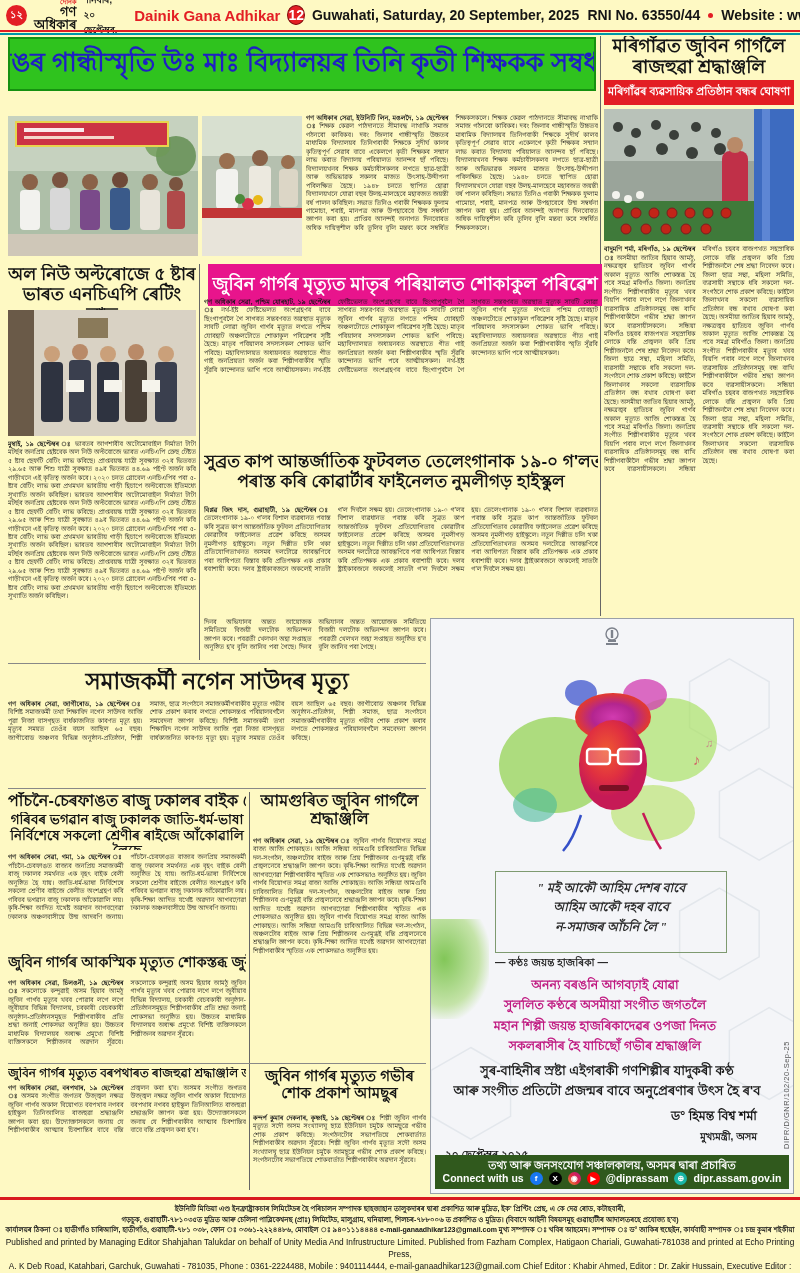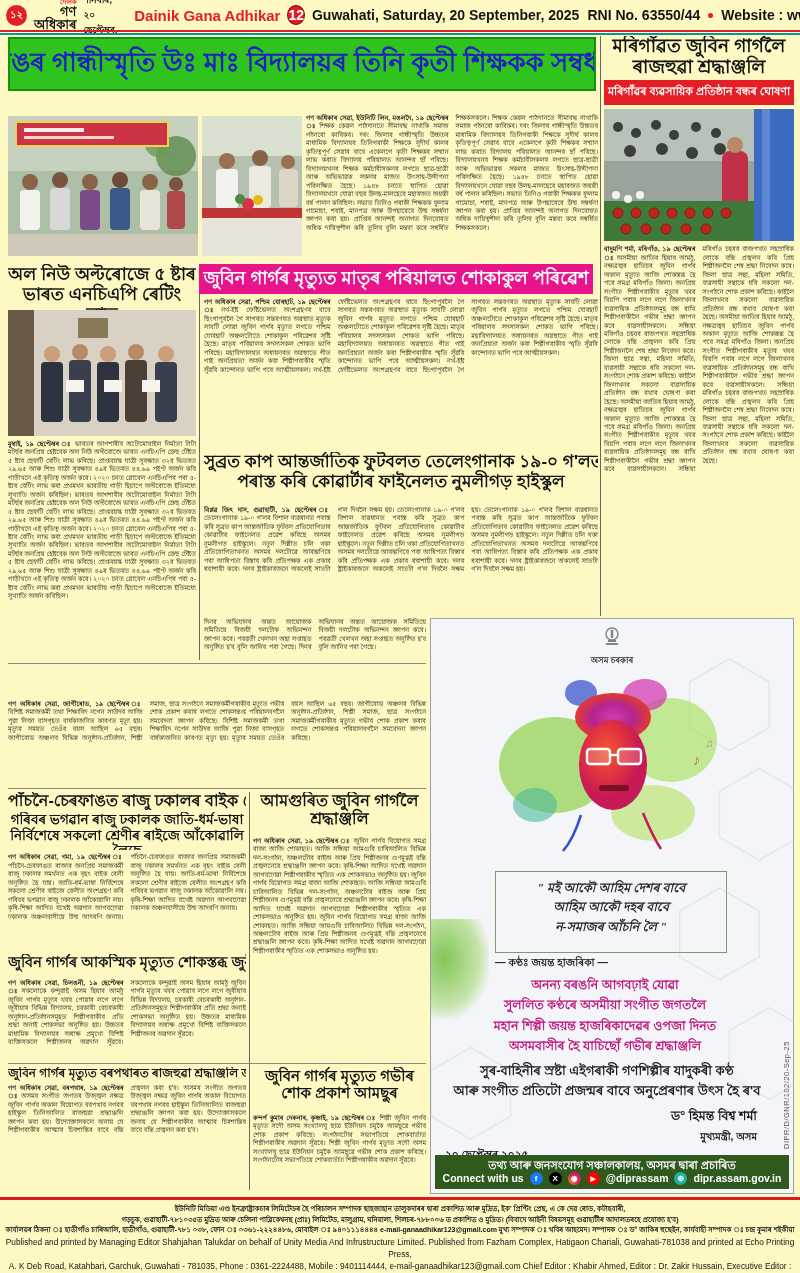--- a/index.html
+++ b/index.html
@@ -32,21 +32,21 @@
   .rc-sub{margin-top:3px;background:#e31e24;color:#fff;font-weight:bold;font-size:11px;text-align:center;
           padding:3px 2px;white-space:nowrap;overflow:hidden;}
   .vrule{position:absolute;width:1px;background:#666;}
   .hrule{position:absolute;height:1px;background:#888;}
   .photo{display:block;background:#ccc;}
   .body-txt{font-size:6.4px;line-height:1.32;text-align:justify;overflow:hidden;word-break:break-word;}
   .byline{font-weight:bold;}
   .cols2{column-count:2;column-gap:7px;}
   .cols3{column-count:3;column-gap:7px;}
   .blk-head{font-weight:bold;text-align:center;line-height:1.15;overflow:hidden;}
-  .pink-head{position:absolute;left:199px;top:264px;width:394px;height:30px;background:#e8148c;color:#fff;
+  .pink-head{position:absolute;left:208px;top:264px;width:394px;height:42px;background:#e8148c;color:#fff;
              font-weight:bold;font-size:18px;display:flex;align-items:center;justify-content:center;
              white-space:nowrap;overflow:hidden;}
   
   .ad{position:absolute;left:430px;top:618px;width:364px;height:576px;background:#f4f5f8;
       border:1px solid #9aa0a8;box-sizing:border-box;overflow:hidden;}
   .ad-hex{position:absolute;left:0;top:0;width:100%;height:100%;}
   .ad-emblem{position:absolute;left:0;top:8px;width:100%;text-align:center;}
   .ad-emblem .lbl{font-size:8.5px;font-weight:bold;color:#333;margin-top:1px;}
   .ad-portrait{position:absolute;left:62px;top:46px;width:240px;height:200px;}
   .ad-quote{position:absolute;left:64px;top:252px;width:232px;height:82px;border:1px solid #7e9a70;
@@ -245,20 +245,21 @@
   </div>
   <div class="body-txt cols3" style="position:absolute;left:204px;top:506px;width:394px;height:108px;">
     <span class="byline">বিপ্লৱ জিৎ দাস, গুৱাহাটী, ১৯ ছেপ্টেম্বৰ ঃ</span>
     <span>তেলেংগানাক ১৯-০ গ'লৰ বিশাল ব্যৱধানত পৰাস্ত কৰি সুব্ৰত কাপ আন্তৰ্জাতিক ফুটবল প্ৰতিযোগিতাৰ কোৱাৰ্টাৰ ফাইনেলত প্ৰৱেশ কৰিছে অসমৰ নুমলীগড় হাইস্কুলে। নতুন দিল্লীত চলি থকা প্ৰতিযোগিতাখনত অসমৰ দলটোৱে আৰম্ভণিৰে পৰা আধিপত্য বিস্তাৰ কৰি প্ৰতিপক্ষক এক প্ৰকাৰ ধৰাশায়ী কৰে। দলৰ ষ্ট্ৰাইকাৰজনে অকলেই সাতটা গ'ল দিবলৈ সক্ষম হয়। তেলেংগানাক ১৯-০ গ'লৰ বিশাল ব্যৱধানত পৰাস্ত কৰি সুব্ৰত কাপ আন্তৰ্জাতিক ফুটবল প্ৰতিযোগিতাৰ কোৱাৰ্টাৰ ফাইনেলত প্ৰৱেশ কৰিছে অসমৰ নুমলীগড় হাইস্কুলে। নতুন দিল্লীত চলি থকা প্ৰতিযোগিতাখনত অসমৰ দলটোৱে আৰম্ভণিৰে পৰা আধিপত্য বিস্তাৰ কৰি প্ৰতিপক্ষক এক প্ৰকাৰ ধৰাশায়ী কৰে। দলৰ ষ্ট্ৰাইকাৰজনে অকলেই সাতটা গ'ল দিবলৈ সক্ষম হয়। তেলেংগানাক ১৯-০ গ'লৰ বিশাল ব্যৱধানত পৰাস্ত কৰি সুব্ৰত কাপ আন্তৰ্জাতিক ফুটবল প্ৰতিযোগিতাৰ কোৱাৰ্টাৰ ফাইনেলত প্ৰৱেশ কৰিছে অসমৰ নুমলীগড় হাইস্কুলে। নতুন দিল্লীত চলি থকা প্ৰতিযোগিতাখনত অসমৰ দলটোৱে আৰম্ভণিৰে পৰা আধিপত্য বিস্তাৰ কৰি প্ৰতিপক্ষক এক প্ৰকাৰ ধৰাশায়ী কৰে। দলৰ ষ্ট্ৰাইকাৰজনে অকলেই সাতটা গ'ল দিবলৈ সক্ষম হয়।</span>
   </div>
   <div class="body-txt cols2" style="position:absolute;left:204px;top:618px;width:222px;height:44px;">
     <span>দিনৰ অভিযানৰ অন্তত আয়োজক সমিতিয়ে বিজয়ী দলটোক অভিনন্দন জ্ঞাপন কৰে। পৰৱৰ্তী খেলখন অহা সপ্তাহত অনুষ্ঠিত হ'ব বুলি জানিব পৰা গৈছে। দিনৰ অভিযানৰ অন্তত আয়োজক সমিতিয়ে বিজয়ী দলটোক অভিনন্দন জ্ঞাপন কৰে। পৰৱৰ্তী খেলখন অহা সপ্তাহত অনুষ্ঠিত হ'ব বুলি জানিব পৰা গৈছে।</span>
   </div>
 
   <div class="hrule" style="left:8px;top:663px;width:418px;"></div>
+  <div class="blk-head" style="position:absolute;left:8px;top:668px;width:418px;font-size:23px;white-space:nowrap;">সমাজকৰ্মী নগেন সাউদৰ মৃত্যু</div>
   <div class="body-txt cols3" style="position:absolute;left:8px;top:700px;width:418px;height:84px;">
     <span class="byline">গণ অধিকাৰ সেৱা, জাগীৰোড, ১৯ ছেপ্টেম্বৰ ঃ</span>
     <span>বিশিষ্ট সমাজকৰ্মী তথা শিক্ষাবিদ নগেন সাউদৰ আজি পুৱা নিজা বাসগৃহত বাৰ্ধক্যজনিত কাৰণত মৃত্যু হয়। মৃত্যুৰ সময়ত তেওঁৰ বয়স আছিল ৬৫ বছৰ। জাগীৰোড অঞ্চলৰ বিভিন্ন অনুষ্ঠান-প্ৰতিষ্ঠান, শিল্পী সমাজ, ছাত্ৰ সংগঠনে সমাজকৰ্মীগৰাকীৰ মৃত্যুত গভীৰ শোক প্ৰকাশ কৰাৰ লগতে শোকসন্তপ্ত পৰিয়ালবৰ্গলৈ সমবেদনা জ্ঞাপন কৰিছে। বিশিষ্ট সমাজকৰ্মী তথা শিক্ষাবিদ নগেন সাউদৰ আজি পুৱা নিজা বাসগৃহত বাৰ্ধক্যজনিত কাৰণত মৃত্যু হয়। মৃত্যুৰ সময়ত তেওঁৰ বয়স আছিল ৬৫ বছৰ। জাগীৰোড অঞ্চলৰ বিভিন্ন অনুষ্ঠান-প্ৰতিষ্ঠান, শিল্পী সমাজ, ছাত্ৰ সংগঠনে সমাজকৰ্মীগৰাকীৰ মৃত্যুত গভীৰ শোক প্ৰকাশ কৰাৰ লগতে শোকসন্তপ্ত পৰিয়ালবৰ্গলৈ সমবেদনা জ্ঞাপন কৰিছে।</span>
   </div>
   <div class="hrule" style="left:8px;top:788px;width:418px;"></div>
 
   <div style="position:absolute;left:8px;top:792px;width:238px;height:160px;overflow:hidden;">
     <div class="blk-head" style="font-size:16px;white-space:nowrap;">পাঁচনৈ-চেৰফাঙত ৰাজু ঢকালৰ বাইক ৰেলী</div>
     <div class="blk-head" style="font-size:13.5px;margin-top:2px;height:38px;">গৰিবৰ ভগৱান ৰাজু ঢকালক জাতি-ধৰ্ম-ভাষা নিৰ্বিশেষে সকলো শ্ৰেণীৰ ৰাইজে আঁকোৱালি লৈছে</div>
     <div class="body-txt cols2" style="margin-top:3px;height:94px;">
@@ -312,21 +313,20 @@
       </g>
     </svg>
     <div class="splash"></div>
     <div class="ad-emblem">
       <svg width="20" height="22" viewBox="0 0 20 22">
         <circle cx="10" cy="7" r="6" fill="none" stroke="#7d828c" stroke-width="1.4"></circle>
         <rect x="6" y="13" width="8" height="2" fill="#7d828c"></rect>
           <rect x="4" y="16" width="12" height="2" fill="#7d828c"></rect>
         <rect x="8.8" y="3" width="2.4" height="8" fill="#7d828c"></rect>
       </svg>
-      <div class="lbl">অসম চৰকাৰ</div>
     </div>
     <svg class="ad-portrait" viewBox="0 0 240 200">
       <defs>
         <radialGradient id="gf" cx="40%" cy="35%">
             <stop offset="0%" stop-color="#f05a32"></stop>
             <stop offset="60%" stop-color="#e03040"></stop>
             <stop offset="100%" stop-color="#c61a56"></stop>
           </radialGradient>
         <radialGradient id="gh" cx="50%" cy="50%">
             <stop offset="0%" stop-color="#d23bb0"></stop>
@@ -354,21 +354,21 @@
     <div class="ad-quote">
       <div>" মই আকৌ আহিম দেশৰ বাবে</div>
       <div>আহিম আকৌ দহৰ বাবে</div>
       <div>ন-সমাজৰ আঁচনি লৈ "</div>
     </div>
     <div class="ad-attrib">— কণ্ঠঃ জয়ন্ত হাজৰিকা —</div>
     <div class="ad-magenta">
       <div>অনন্য বৰঙনি আগবঢ়াই যোৱা</div>
       <div>সুললিত কণ্ঠৰে অসমীয়া সংগীত জগতলৈ</div>
       <div>মহান শিল্পী জয়ন্ত হাজৰিকাদেৱৰ ওপজা দিনত</div>
-      <div>অসমবাসীৰ হৈ যাচিছোঁ গভীৰ শ্ৰদ্ধাঞ্জলি</div>
+      <div>সকলৰাসীৰ হৈ যাচিছোঁ গভীৰ শ্ৰদ্ধাঞ্জলি</div>
     </div>
     <div class="ad-black">
       <div>সুৰ-বাহিনীৰ স্ৰষ্টা এইগৰাকী গণশিল্পীৰ যাদুকৰী কণ্ঠ</div>
       <div>আৰু সংগীত প্ৰতিটো প্ৰজন্মৰ বাবে অনুপ্ৰেৰণাৰ উৎস হৈ ৰ'ব</div>
     </div>
     <div class="ad-sign">
       <div class="nm">ড° হিমন্ত বিশ্ব শৰ্মা</div>
       <div class="tt">মুখ্যমন্ত্ৰী, অসম</div>
     </div>
     <div class="ad-date">২০ ছেপ্টেম্বৰ ২০২৫</div>

